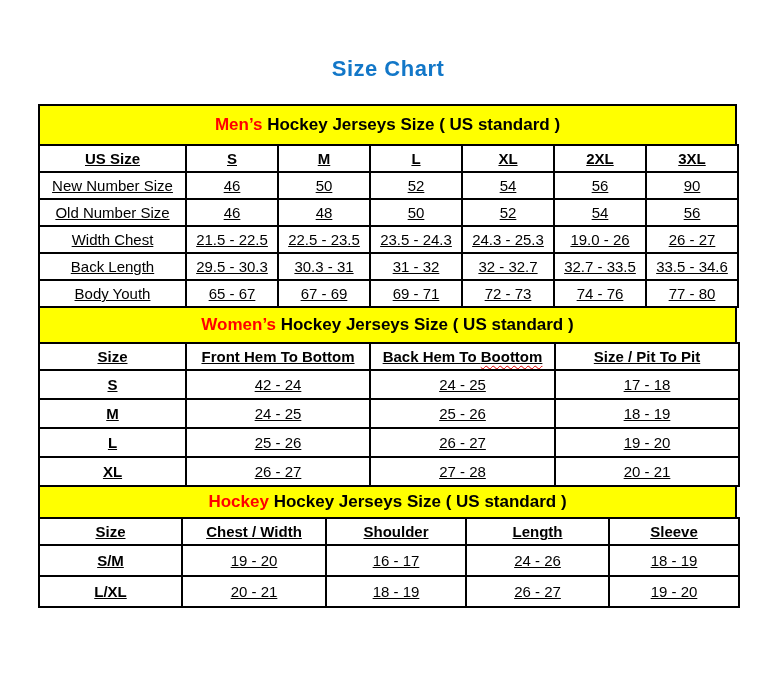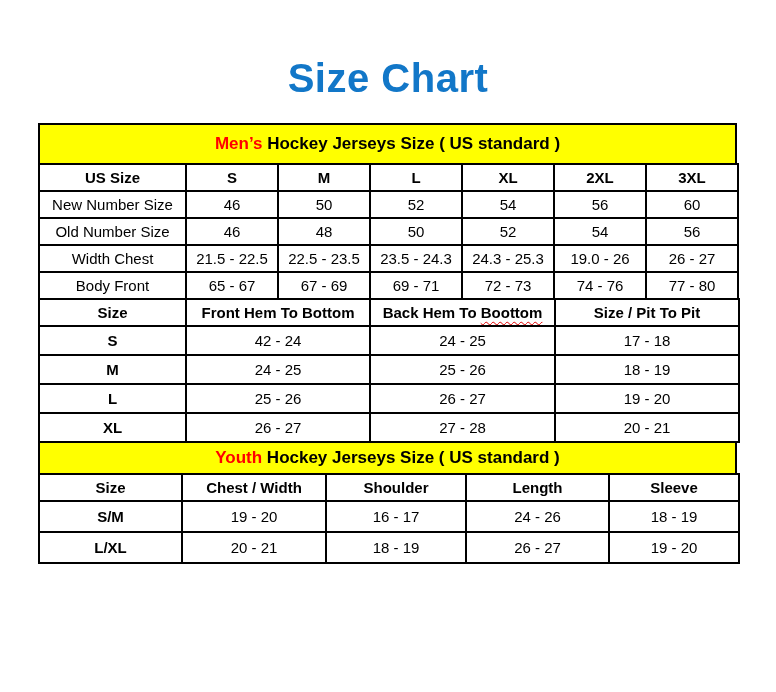--- a/index.html
+++ b/index.html
@@ -4,40 +4,40 @@
 <style>
   html,body{margin:0;padding:0;}
   body{
     width:776px;height:692px;background:#ffffff;
     font-family:"Liberation Sans",sans-serif;color:#000;
     overflow:hidden;
   }
   .title{
     margin:56px 0 22px 0;
     text-align:center;
-    font-size:40px;font-weight:700;
+    font-size:22px;font-weight:700;
     color:var(--title-blue,#1277c8);
     letter-spacing:.5px;
   }
   .sheet{margin-left:38px;width:699px;}
   .section{width:699px;}
   .section.stack{margin-top:-2px;}
   .band{
     box-sizing:border-box;width:100%;
     border:2px solid var(--border-black,#000);
     border-bottom:none;
     background:var(--band-yellow,#ffff00);
     text-align:center;font-weight:700;font-size:17px;
   }
   .band-men{padding:9px 0;}
   .band-women{padding:7px 0;}
   .band-youth{padding:5px 0;}
   .hl{color:var(--highlight-red,#ff0000);}
   table.grid{
-    border-collapse:collapse;table-layout:fixed;width:100%;
+    border-collapse:collapse;table-layout:fixed;width:100%;text-decoration:underline;
   }
   table.grid th,table.grid td{
     border:2px solid var(--border-black,#000);
     text-align:center;vertical-align:middle;
     font-size:15px;line-height:19px;
     overflow:hidden;white-space:nowrap;
   }
   table.grid thead th{font-weight:700;padding:3px 1px;}
   .grid-men tbody th{font-weight:400;}
   .grid-women tbody th,.grid-youth tbody th{font-weight:700;}
@@ -84,54 +84,64 @@
           </tr>
         </thead>
       <tbody>
           <tr>
             <th scope="row">New Number Size</th>
             <td>46</td>
             <td>50</td>
             <td>52</td>
             <td>54</td>
             <td>56</td>
-            <td>60</td>
+            <td>90</td>
           </tr>
           <tr>
             <th scope="row">Old Number Size</th>
             <td>46</td>
             <td>48</td>
             <td>50</td>
             <td>52</td>
             <td>54</td>
             <td>56</td>
           </tr>
           <tr>
             <th scope="row">Width Chest</th>
             <td>21.5 - 22.5</td>
             <td>22.5 - 23.5</td>
             <td>23.5 - 24.3</td>
             <td>24.3 - 25.3</td>
             <td>19.0 - 26</td>
             <td>26 - 27</td>
           </tr>
           <tr>
-            <th scope="row">Body Front</th>
+            <th scope="row">Back Length</th>
+            <td>29.5 - 30.3</td>
+            <td>30.3 - 31</td>
+            <td>31 - 32</td>
+            <td>32 - 32.7</td>
+            <td>32.7 - 33.5</td>
+            <td>33.5 - 34.6</td>
+          </tr>
+          <tr>
+            <th scope="row">Body Youth</th>
             <td>65 - 67</td>
             <td>67 - 69</td>
             <td>69 - 71</td>
             <td>72 - 73</td>
             <td>74 - 76</td>
             <td>77 - 80</td>
           </tr>
         </tbody>
     </table>
   </section>
 
   <section class="section stack">
+    <div class="band band-women"><span class="hl">Women’s</span><span> Hockey Jerseys Size ( US standard )</span></div>
     <table class="grid grid-women">
       <colgroup>
         <col style="width:147px">
           <col style="width:184px">
           <col style="width:185px">
           <col style="width:184px">
       </colgroup>
       <thead>
           <tr>
             <th>Size</th>
@@ -163,21 +173,21 @@
             <th scope="row">XL</th>
             <td>26 - 27</td>
             <td>27 - 28</td>
             <td>20 - 21</td>
           </tr>
         </tbody>
     </table>
   </section>
 
   <section class="section stack">
-    <div class="band band-youth"><span class="hl">Youth</span><span> Hockey Jerseys Size ( US standard )</span></div>
+    <div class="band band-youth"><span class="hl">Hockey</span><span> Hockey Jerseys Size ( US standard )</span></div>
     <table class="grid grid-youth">
       <colgroup>
         <col style="width:143px">
           <col style="width:144px">
           <col style="width:140px">
           <col style="width:143px">
           <col style="width:130px">
       </colgroup>
       <thead>
           <tr>

